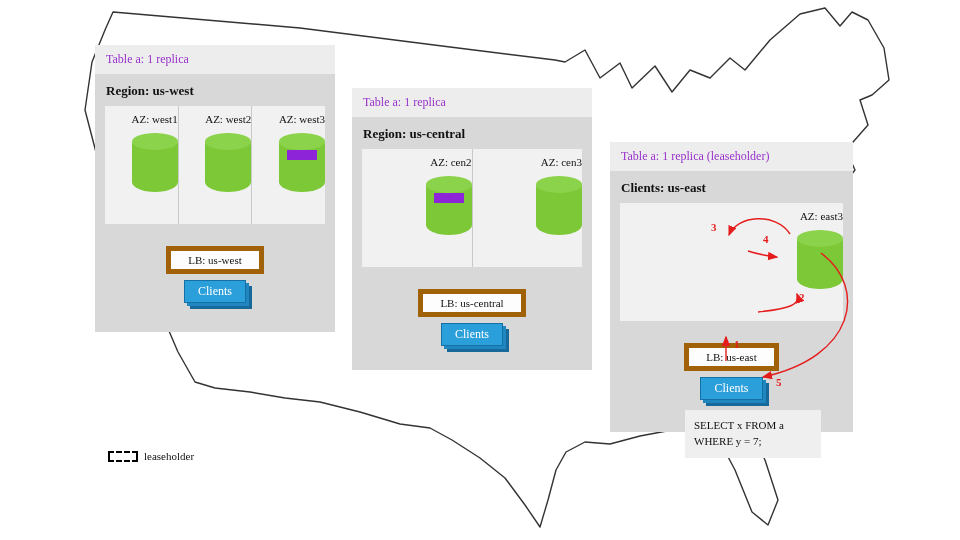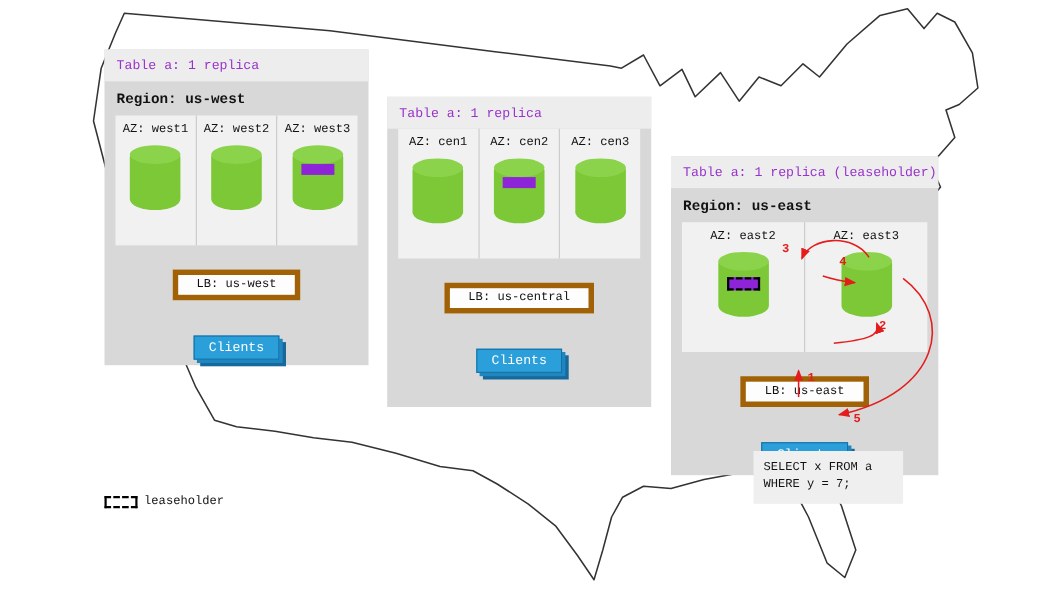--- a/index.html
+++ b/index.html
@@ -2,21 +2,21 @@
 <html><head>
 <meta charset="utf-8">
 <style>
   * { box-sizing: border-box; margin: 0; padding: 0; }
   html,body { background:#fff; }
   #stage {
     position: relative;
     width: 960px; height: 540px;
     overflow: hidden;
     background: #fff;
-    font-family: Liberation Mono, monospace;
+    font-family: Liberation Serif, serif;
   }
   svg.layer { position:absolute; left:0; top:0; pointer-events:none; }
   #map-layer { z-index: 0; }
   #arrow-layer { z-index: 40; }
 
   
   .panel {
     position: absolute;
     background: #d8d8d8;
     z-index: 10;
@@ -38,21 +38,21 @@
     white-space: nowrap;
   }
   .az-box {
     margin: 0 10px;
     background: #f1f1f1;
     display: flex;
     height: 118px;
   }
   .az-col {
     flex: 1;
-    display: flex; flex-direction: column; align-items: center;
+    display: flex; flex-direction: column; align-items: flex-end;
     padding-top: 7px;
     border-right: 1px solid #c9c9c9;
   }
   .az-col:last-child { border-right: none; }
   .az-label { font-size: 11px; color: #111; margin-bottom: 9px; white-space: nowrap; }
 
   .cylinder {
     position: relative;
     width: 46px; height: 58px;
     background: #7cc837;
@@ -80,21 +80,21 @@
   .lb-box {
     margin: 22px auto 0 auto;
     width: max-content;
     background: #fdfdfd;
     border: 5px solid #a16207;
     font-size: 11px;
     color: #111;
     padding: 3px 17px;
   }
   .clients-btn {
-    margin: 32px auto 0 auto;
+    margin: 6px auto 0 auto;
     width: max-content;
     background: #2b9fd9;
     border: 1px solid #1470a5;
     color: #fff;
     font-size: 12px;
     padding: 3px 13px;
     box-shadow: 3px 3px 0 #1f86c0, 6px 6px 0 #17699b;
   }
 
   
@@ -112,21 +112,21 @@
     color: #111;
     padding: 8px 9px;
     white-space: pre-line;
     line-height: 1.45;
     z-index: 11;
   }
 
   
   .legend {
     position: absolute;
-    left: 95px; top: 450px;
+    left: 108px; top: 450px;
     display: flex; align-items: center; gap: 6px;
     z-index: 11;
   }
   .legend-swatch {
     width: 30px; height: 11px;
     background: #fff;
     border: 2px dashed #000;
   }
   .legend-label { font-size: 11px; color: #111; }
 
@@ -171,50 +171,41 @@
           <div class="band"></div>
         </div>
       </div>
     </div>
     <div class="lb-box">LB: us-west</div>
     <div class="clients-btn">Clients</div>
   </div>
 
   <div class="panel" id="panel-central">
     <div class="panel-header">Table a: 1 replica</div>
+    <div class="region-label">Region: us-central</div>
     <div class="az-box">
-      <div class="az-col">
-        <div class="az-label">AZ: cen1</div>
-        <div class="cylinder"></div>
-      </div>
       <div class="az-col">
         <div class="az-label">AZ: cen2</div>
         <div class="cylinder">
           <div class="band"></div>
         </div>
       </div>
       <div class="az-col">
         <div class="az-label">AZ: cen3</div>
         <div class="cylinder"></div>
       </div>
     </div>
     <div class="lb-box">LB: us-central</div>
     <div class="clients-btn">Clients</div>
   </div>
 
   <div class="panel" id="panel-east">
     <div class="panel-header">Table a: 1 replica (leaseholder)</div>
-    <div class="region-label">Region: us-east</div>
+    <div class="region-label">Clients: us-east</div>
     <div class="az-box">
-      <div class="az-col">
-        <div class="az-label">AZ: east2</div>
-        <div class="cylinder">
-          <div class="band lease"></div>
-        </div>
-      </div>
       <div class="az-col">
         <div class="az-label">AZ: east3</div>
         <div class="cylinder"></div>
       </div>
     </div>
     <div class="lb-box">LB: us-east</div>
     <div class="clients-btn">Clients</div>
   </div>
 
   <div class="query-box">SELECT x FROM a

